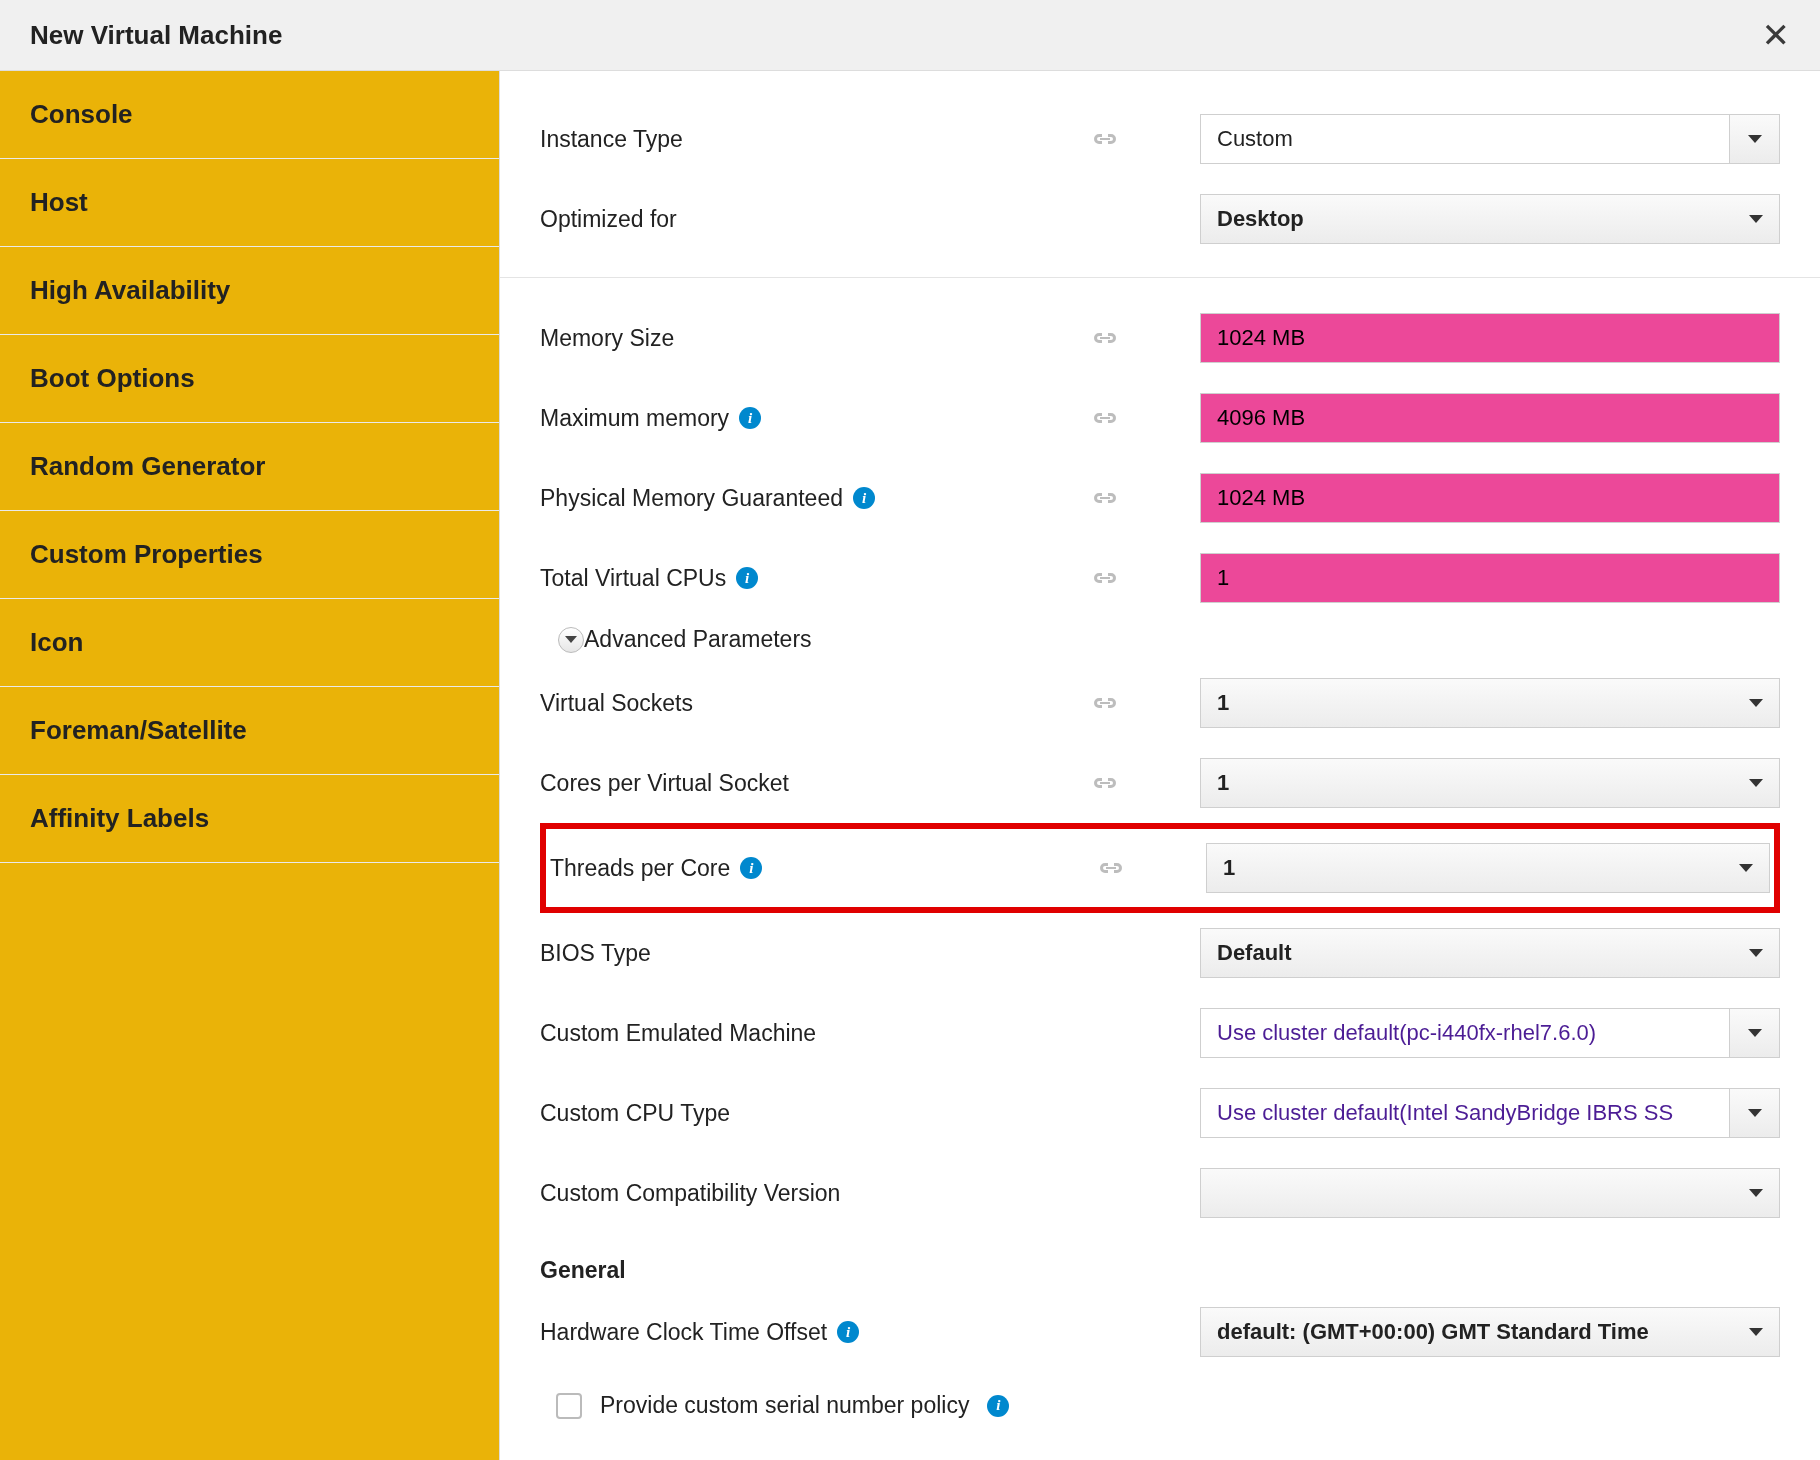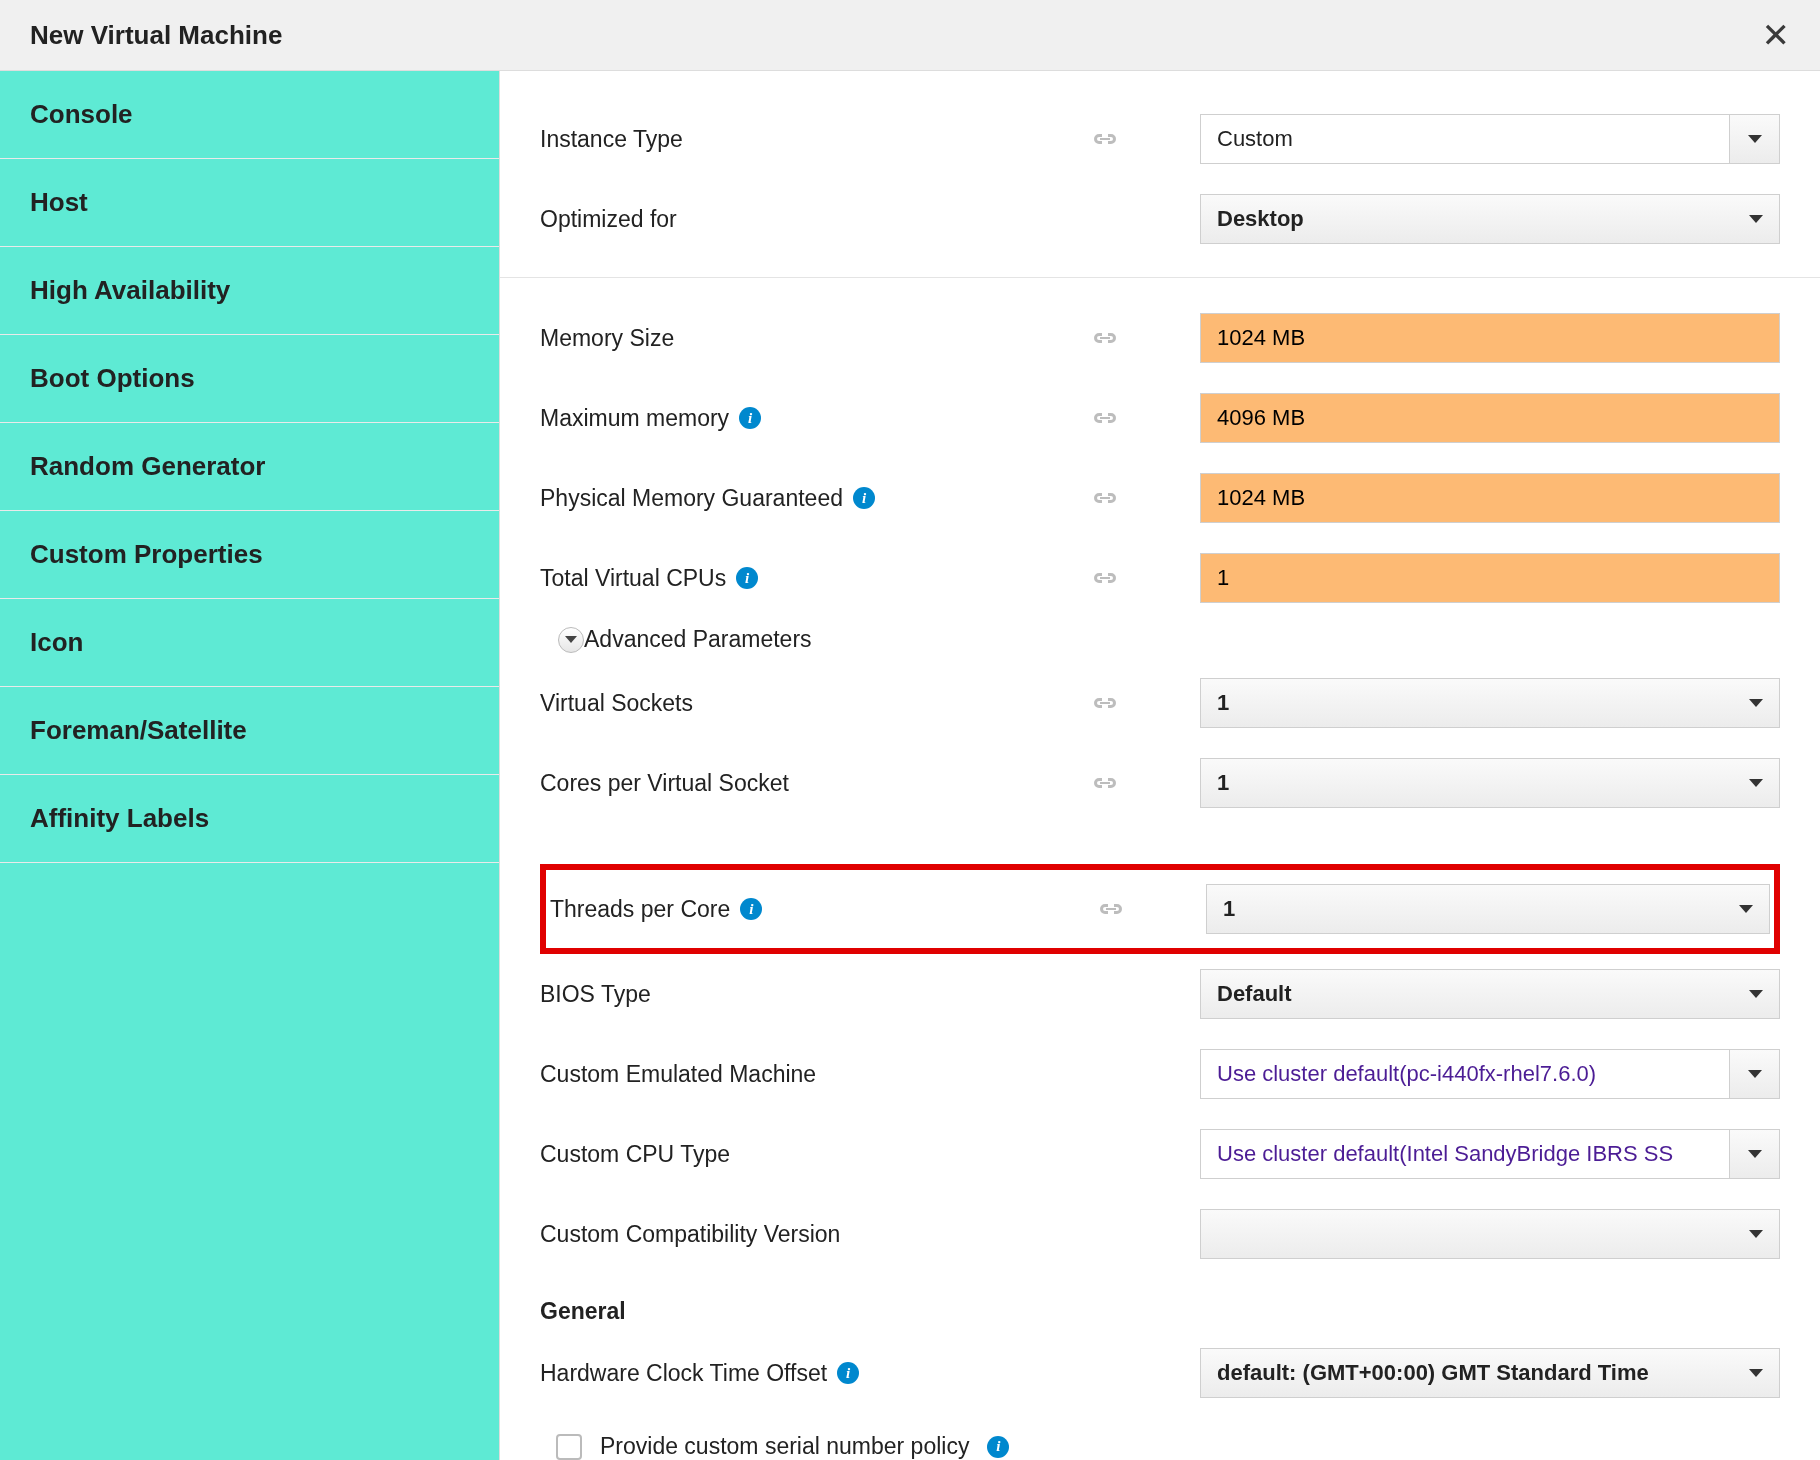--- a/index.html
+++ b/index.html
@@ -2,31 +2,31 @@
 <html><head>
 <meta charset="utf-8">
 <style>
   * { box-sizing: border-box; margin: 0; padding: 0; }
   html, body { width: 1820px; height: 1460px; font-family: -apple-system, BlinkMacSystemFont, "Segoe UI", Helvetica, Arial, sans-serif; color: #222; }
   .modal { width: 100%; height: 100%; display: flex; flex-direction: column; }
   .modal-header { background: #f0f0f0; padding: 18px 30px; display: flex; align-items: center; justify-content: space-between; border-bottom: 1px solid #ddd; }
   .modal-header .title { font-size: 26px; font-weight: bold; }
   .close-x { font-size: 34px; color: #3a3a3a; cursor: pointer; font-weight: 300; line-height: 1; }
   .modal-body { flex: 1; display: flex; overflow: hidden; }
-  .sidebar { width: 500px; background: #5eead4; border-right: 1px solid #ddd; }
+  .sidebar { width: 500px; background: #eab308; border-right: 1px solid #ddd; }
   .sidebar-item { padding: 28px 30px; border-bottom: 1px solid #eaeaea; font-size: 26px; font-weight: bold; cursor: pointer; }
   .content { flex: 1; padding: 0 40px 40px 40px; overflow-y: hidden; position: relative; }
   .scroll-inner { position: absolute; top: -52px; left: 40px; right: 40px; }
   .form-row { display: flex; align-items: center; min-height: 80px; }
   .form-row .label { width: 550px; font-size: 23px; display: flex; align-items: center; gap: 10px; }
   .form-row .chain { width: 110px; font-size: 20px; color: #999; letter-spacing: -4px; display:flex; align-items:center; }
   .form-row .control { flex: 1; max-width: 580px; }
   .select, .combo { width: 100%; height: 50px; border: 1px solid #cfcfcf; display: flex; align-items: center; justify-content: space-between; padding: 0 16px; font-size: 22px; cursor: pointer; }
   .select.grey, .combo.grey { background: linear-gradient(#fafafa, #ececec); }
-  .textinput { width: 100%; height: 50px; border: 1px solid #cfcfcf; padding: 0 16px; font-size: 22px; background: #fdba74; }
+  .textinput { width: 100%; height: 50px; border: 1px solid #cfcfcf; padding: 0 16px; font-size: 22px; background: #ec4899; }
   .combo { position: relative; padding: 0; }
   .combo .combo-text { flex: 1; padding: 0 16px; color: #4c1d95; }
   .combo .combo-btn { width: 50px; height: 100%; border-left: 1px solid #cfcfcf; display:flex; align-items:center; justify-content:center; background: linear-gradient(#fafafa, #ececec);}
   .caret { width: 0; height: 0; border-left: 7px solid transparent; border-right: 7px solid transparent; border-top: 8px solid #333; }
   .info-icon { width: 22px; height: 22px; border-radius: 50%; background: #0088ce; color: #fff; font-size: 15px; font-weight: bold; display: inline-flex; align-items: center; justify-content: center; font-style: italic; font-family: Georgia, serif; }
   .section-title { font-size: 23px; font-weight: bold; margin-top: 24px; margin-bottom: 8px; }
   .advanced { display: flex; align-items: center; margin: 8px 0 10px 18px; font-size: 23px; }
   .adv-toggle { width: 26px; height: 26px; border-radius: 50%; background: linear-gradient(#fff,#e6e6e6); border:1px solid #bbb; display:flex; align-items:center; justify-content:center;}
   .adv-toggle .c2 { width:0;height:0;border-left:6px solid transparent;border-right:6px solid transparent;border-top:7px solid #444;}
   .hr { border-top: 1px solid #e4e4e4; margin: 18px -40px 20px -40px; }
@@ -187,21 +187,21 @@
               </svg>
             </div>
           <div class="control">
             <div class="select grey">
               <span style="font-weight:bold">1</span>
               <span class="caret"></span>
             </div>
           </div>
         </div>
 
-        <div class="form-row highlight" style="padding:14px 0;margin-top:41px;">
+        <div class="form-row highlight" style="padding:14px 0;">
           <div class="label" style="padding-left:4px;">
               <span>Threads per Core</span>
               <span class="info-icon">i</span>
             </div>
           <div class="chain">
               <svg viewBox="0 0 30 18">
                 <path d="M4 9a5 5 0 0 1 5-5h3v3H9a2 2 0 1 0 0 4h3v3H9a5 5 0 0 1-5-5zm14-5h3a5 5 0 0 1 0 10h-3v-3h3a2 2 0 1 0 0-4h-3V4zm-8 4h10v2H10V8z" fill="#888"></path>
               </svg>
             </div>
           <div class="control" style="padding-right:4px;">

